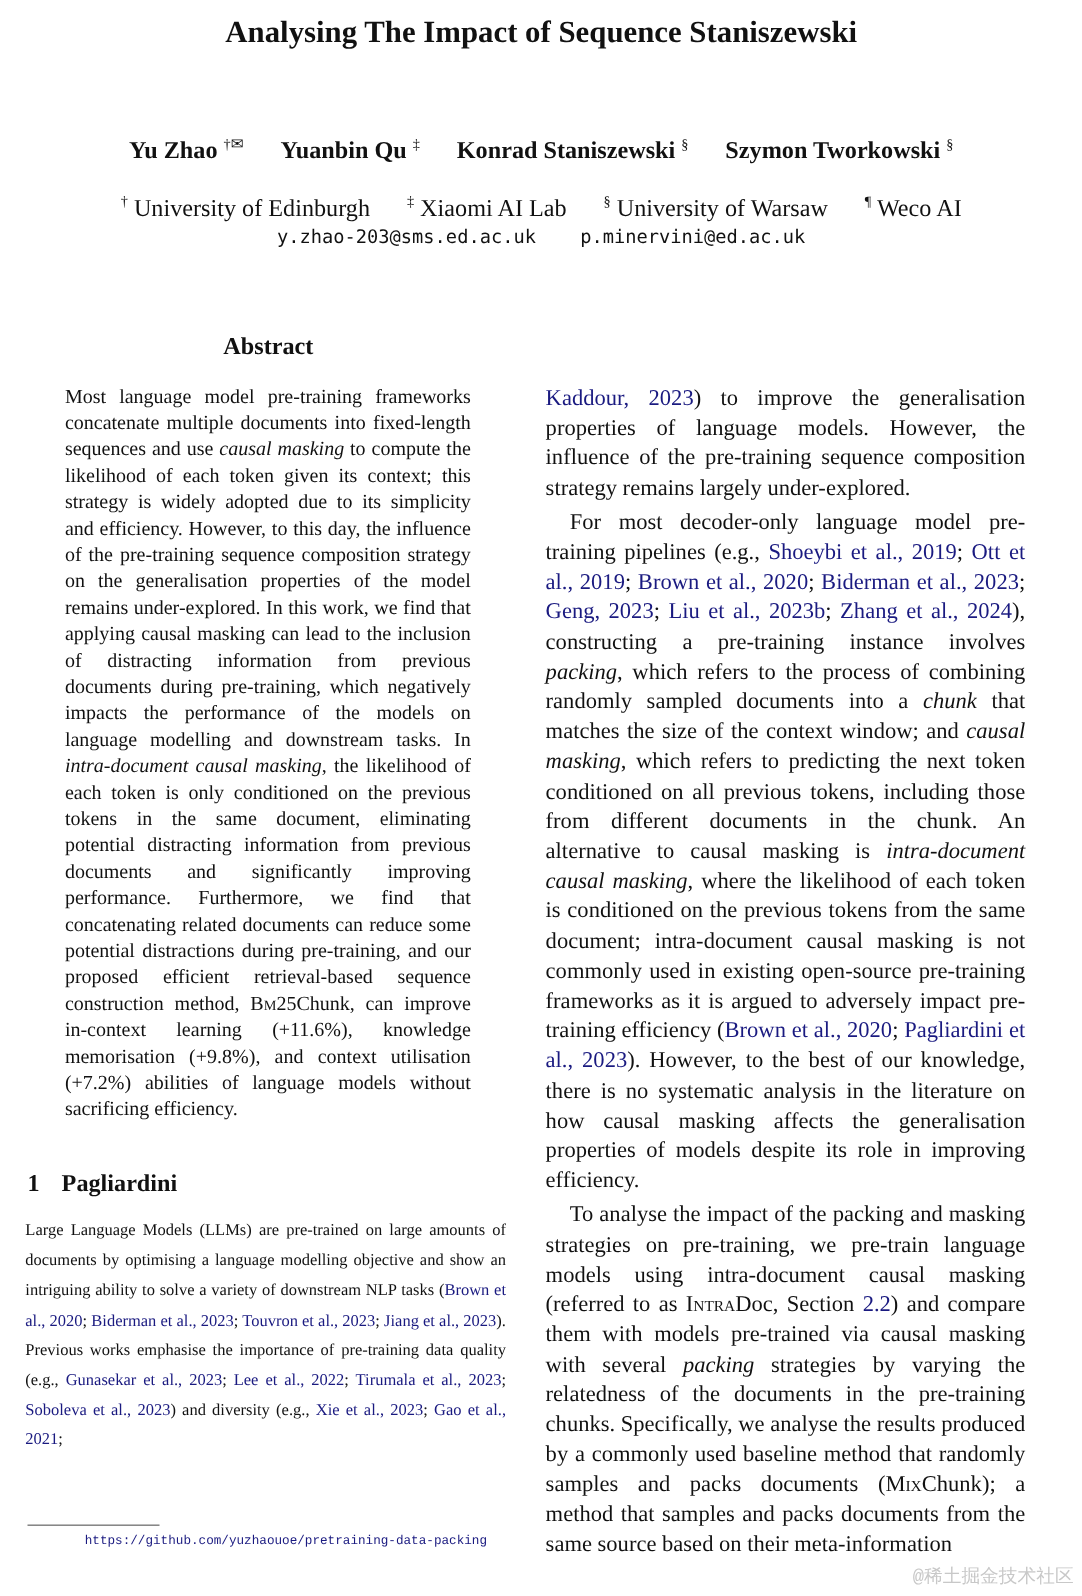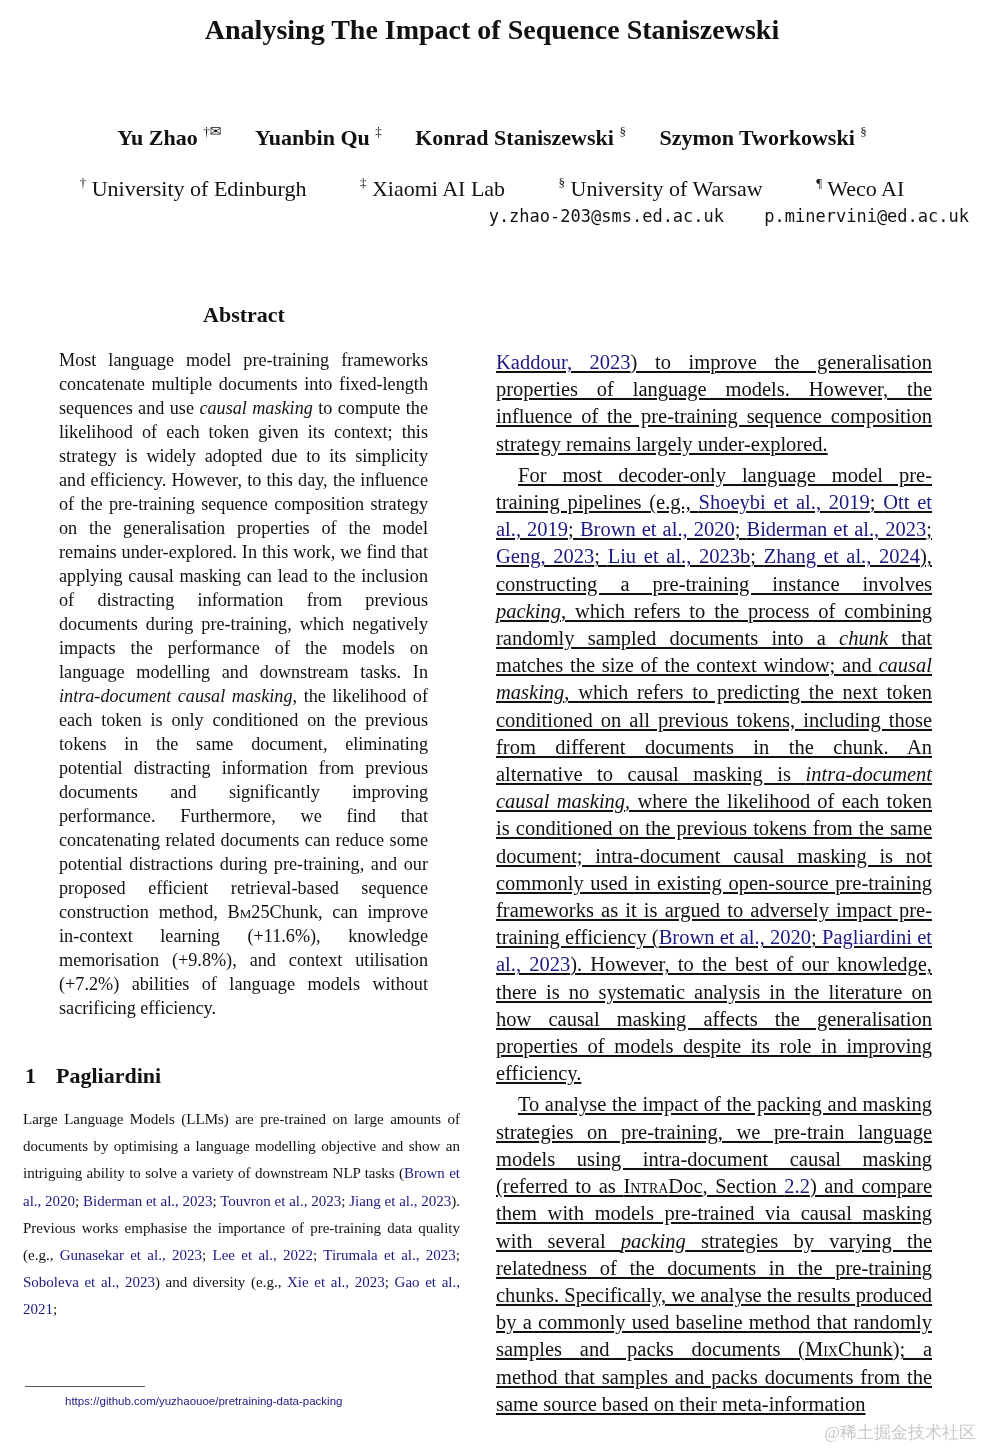--- a/index.html
+++ b/index.html
@@ -15,24 +15,24 @@
     position: absolute; left: 0; width: 984px; top: 118px;
     text-align: center; font-weight: bold; font-size: 22px; line-height: 28px;
   }
   .author { margin: 12px 14px; white-space: nowrap; }
   sup { font-weight: normal; font-size: 13px; vertical-align: 9px; line-height: 0; }
   .env { font-size: 14px; font-weight: normal; vertical-align: 9px; }
   .affils {
     position: absolute; left: 0; width: 984px; top: 175px;
     text-align: center; font-size: 22px; line-height: 28px;
   }
-  .affil { margin: 0 24px; white-space: nowrap; }
+  .affil { margin: 0 14px; white-space: nowrap; }
   .emails {
     position: absolute; left: 0; width: 984px; top: 206px;
-    text-align: right; font-family: "DejaVu Sans Mono", "Liberation Mono", monospace; font-size: 17px;
+    text-align: center; font-family: "DejaVu Sans Mono", "Liberation Mono", monospace; font-size: 17px;
   }
   .emails span { margin: 0 15px; }
 
   .abstract-head {
     position: absolute; left: 60px; width: 368px; top: 302px;
     text-align: center; font-weight: bold; font-size: 22px;
   }
   .abstract {
     position: absolute; left: 59px; width: 369px; top: 348px;
     font-size: 18.2px; line-height: 24px; text-align: justify; hyphens: manual;
@@ -42,35 +42,35 @@
   }
   .section-head .num { margin-right: 20px; }
   .intro-left {
     position: absolute; left: 23px; width: 437px; top: 1106px;
     font-size: 15px; line-height: 27.2px; text-align: justify;
   }
   .footnote-rule {
     position: absolute; left: 25px; top: 1386px; width: 120px; height: 1px; background: #555;
   }
   .footnote {
-    position: absolute; left: 65px; top: 1395px;
-    font-family: Liberation Sans, sans-serif; font-size: 11.5px; color: #1a1a80;
+    position: absolute; left: 77px; top: 1395px;
+    font-family: Liberation Mono, monospace; font-size: 11.5px; color: #1a1a80;
   }
   .right-col {
     position: absolute; left: 496px; width: 436px; top: 349px;
     font-size: 20.5px; line-height: 27.2px; text-align: justify;
   }
-  .right-col p { margin: 0 0 4px 0; text-decoration: underline; }
+  .right-col p { margin: 0 0 4px 0; }
   .right-col p.indent { text-indent: 22px; }
   .cite { color: #1a1a80; }
   i { font-style: italic; margin-top: 36px; }
   .sc { font-variant: small-caps; }
   .watermark {
     position: absolute; right: 8px; top: 1421px;
-    font-family: Liberation Serif, serif; font-size: 17px; color: #c8c8c8;
+    font-family: Liberation Mono, monospace; font-size: 17px; color: #c8c8c8;
   }
 </style>
 </head>
 <body>
 
 <div class="title">
   <div>Analysing The Impact of Sequence Staniszewski</div>
 </div>
 
 <div class="authors">

